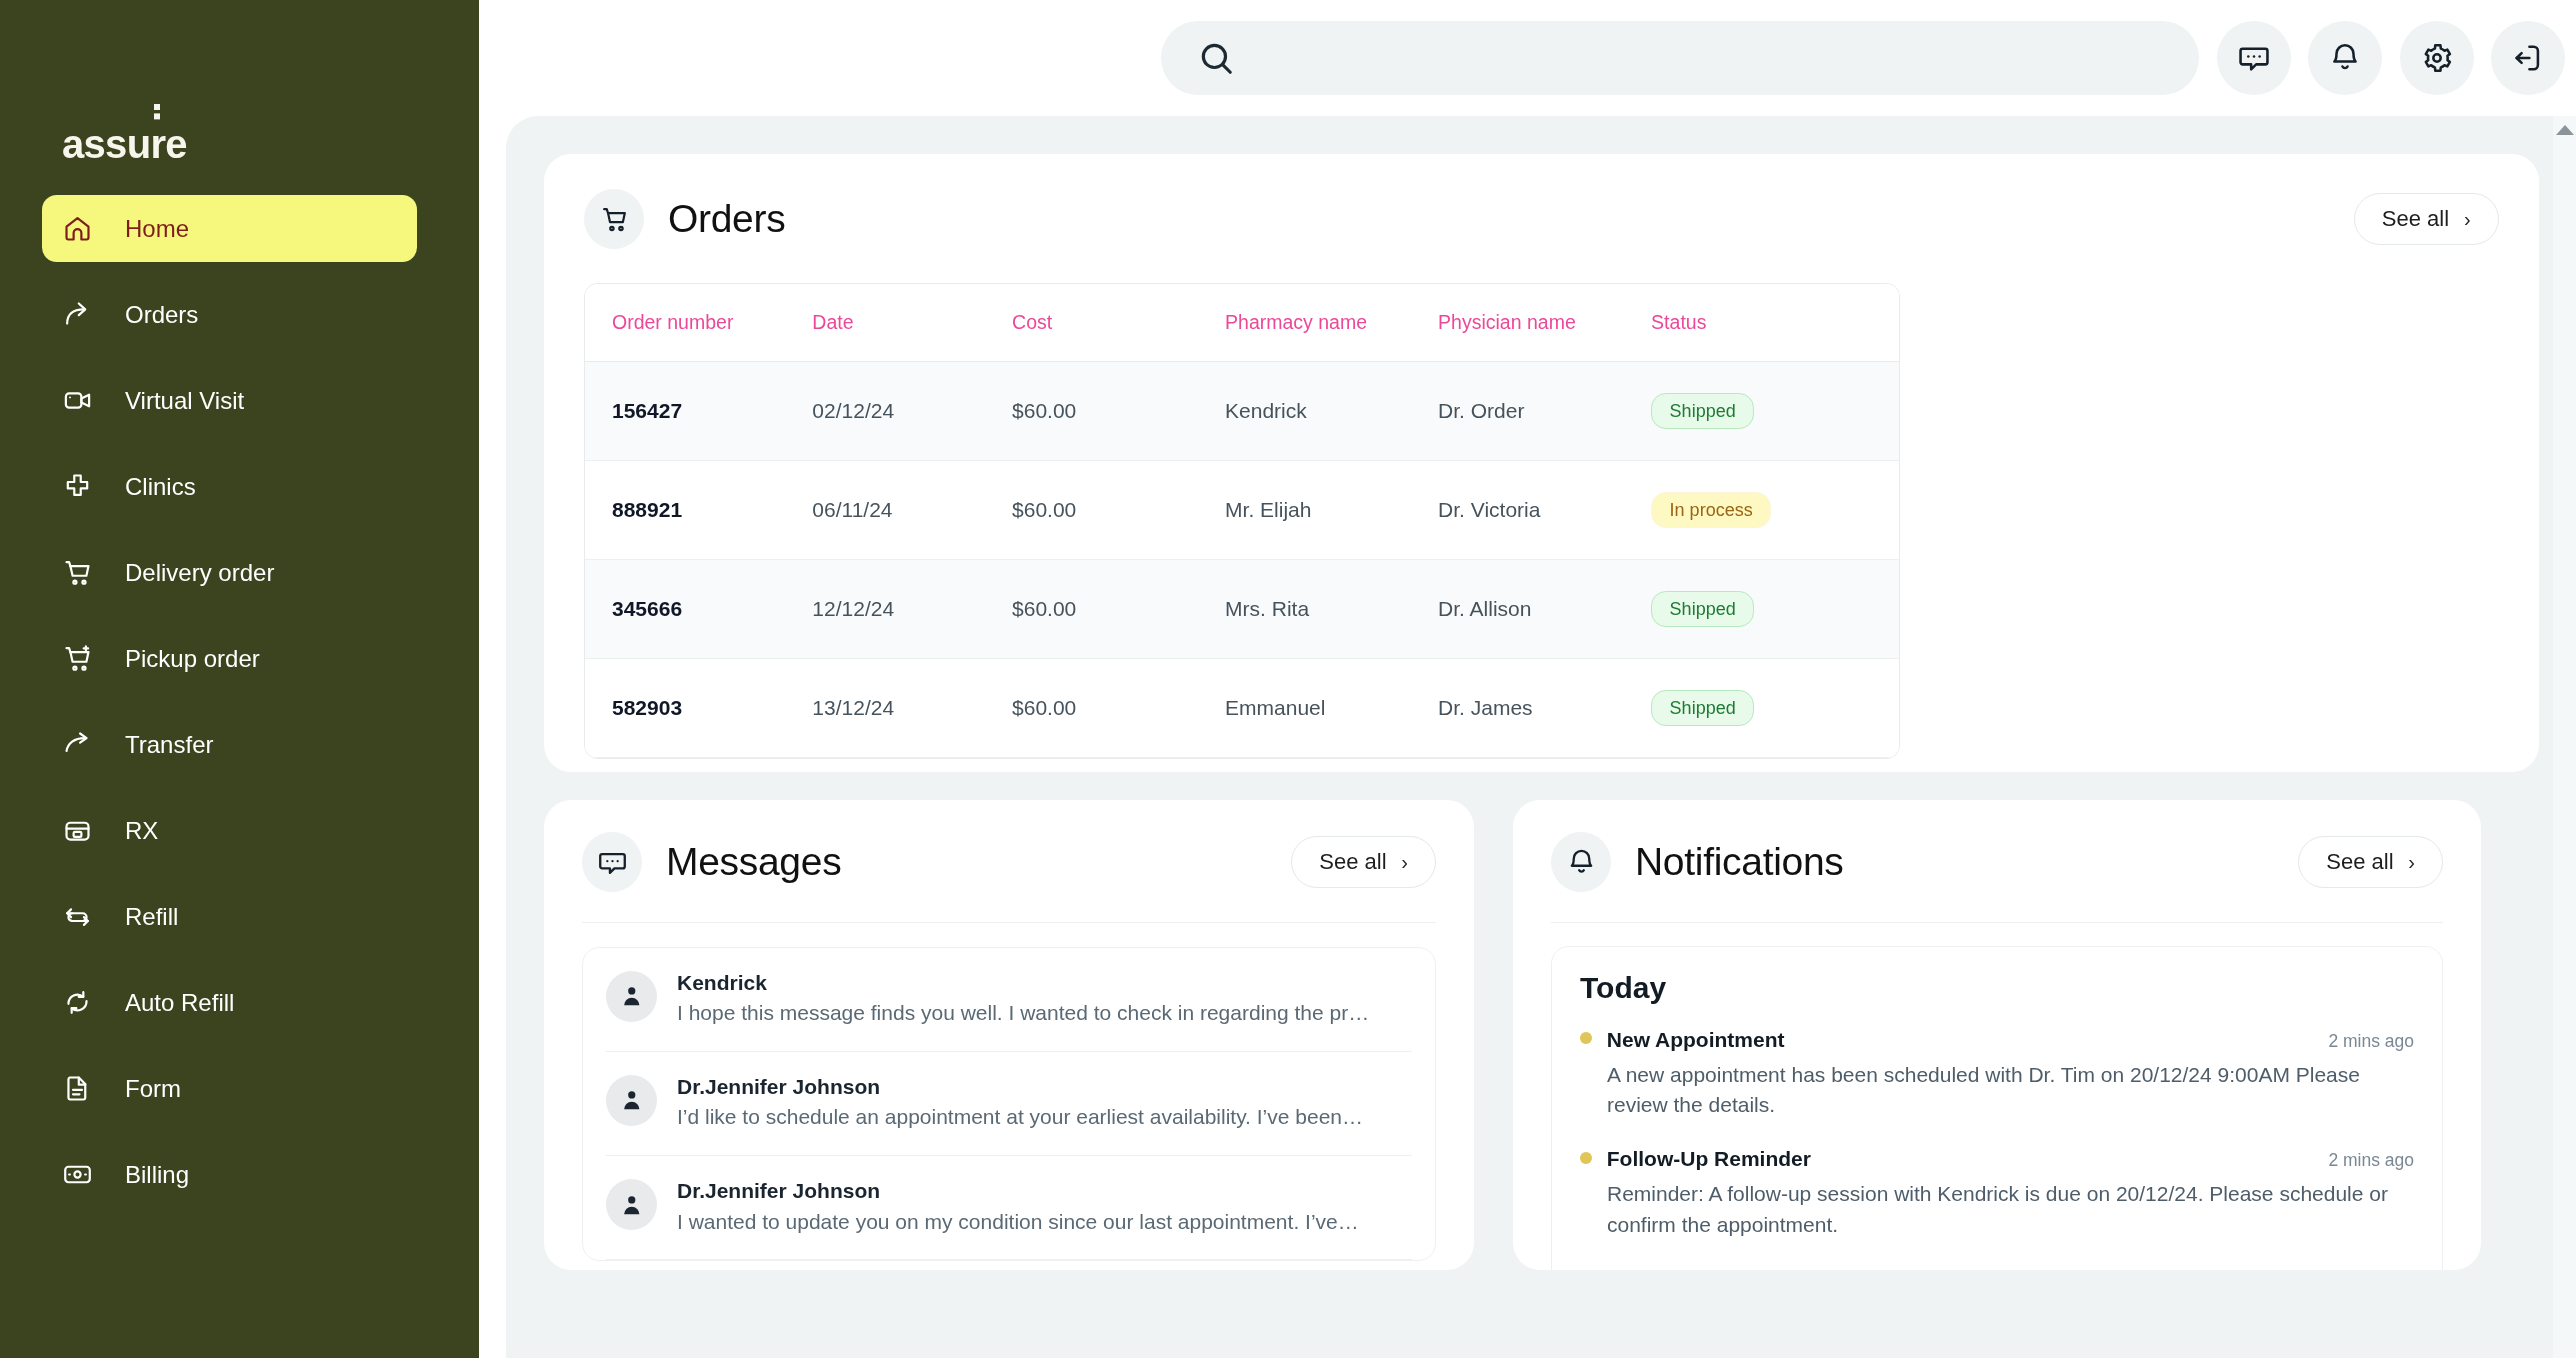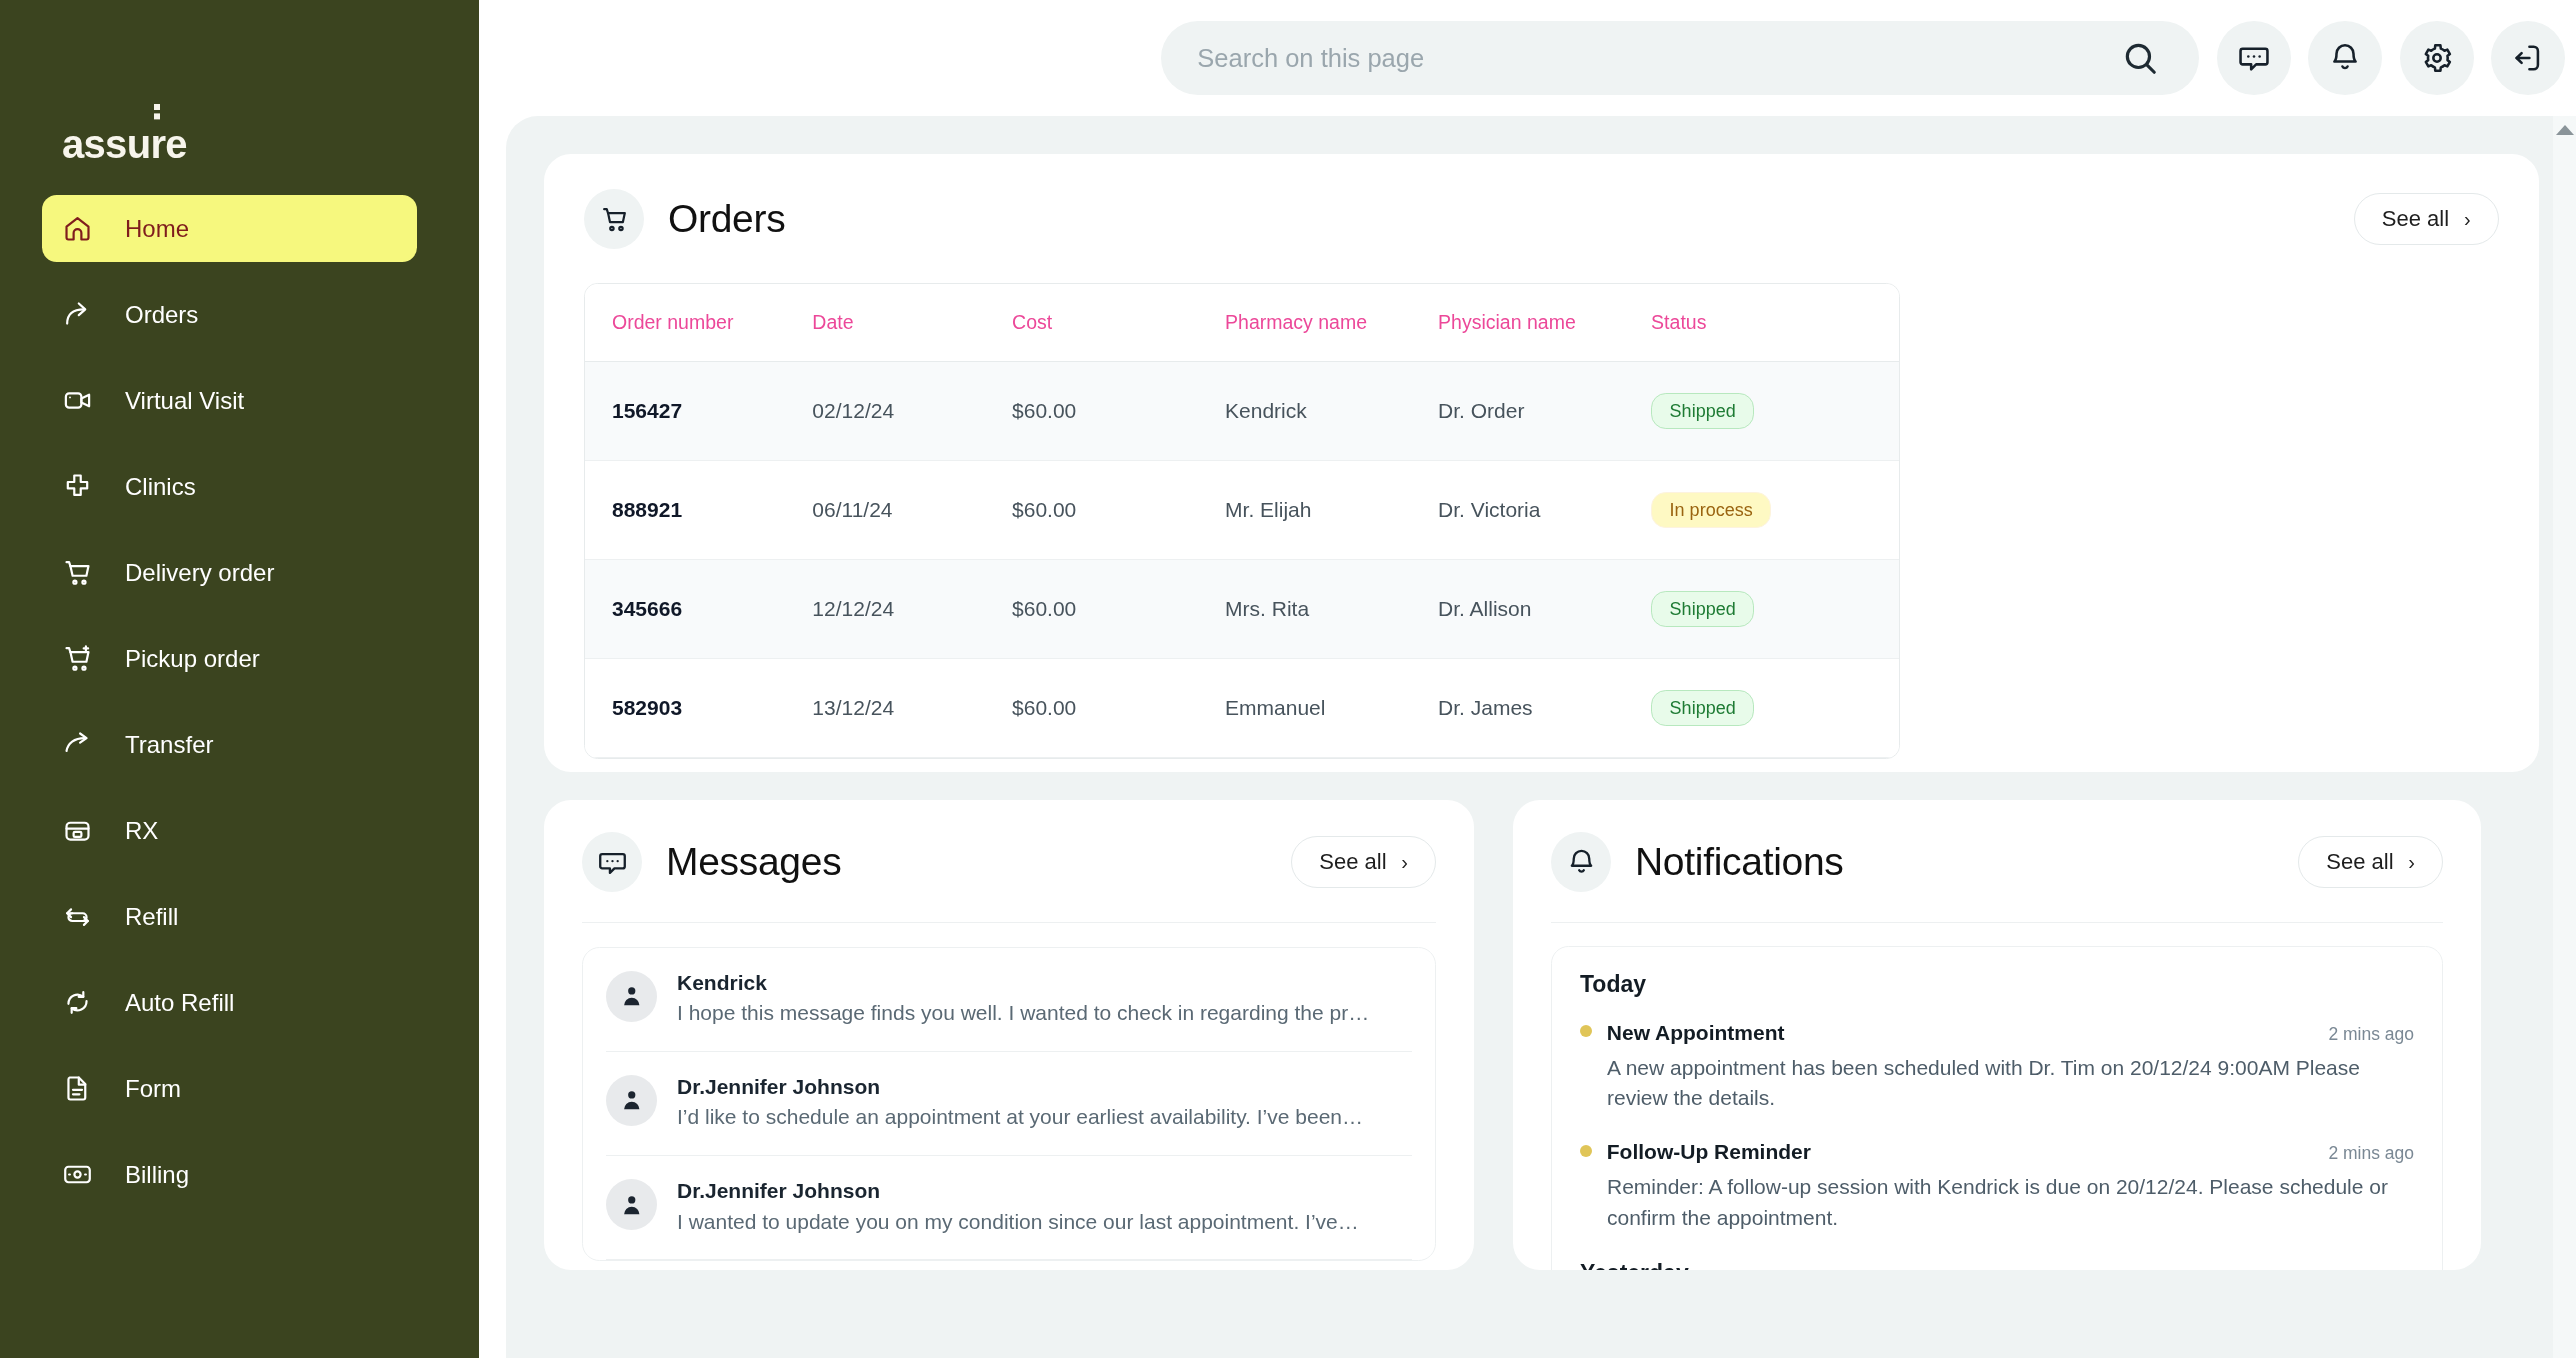--- a/index.html
+++ b/index.html
@@ -243,21 +243,21 @@
     font-size: 21px; color: #5A6974;
     white-space: nowrap; overflow: hidden; text-overflow: ellipsis;
   }
 
   .notif-inner {
     margin-top: 23px;
     border: 0.7px solid #EDF0F1;
     border-radius: 17.5px;
     padding: 24px 28px 0 28px;
   }
-  .notif-daylabel { font-size: 23px; font-weight: 700; color: #131C24; margin-bottom: 23px; }
+  .notif-daylabel { font-size: 30px; font-weight: 700; color: #131C24; margin-bottom: 23px; }
   .notif-item { margin-bottom: 27px; }
   .notif-top { display: flex; align-items: baseline; gap: 14.8px; }
   .dot { width: 12px; height: 12px; border-radius: 50%; background: #E0C558; flex: 0 0 12px; position: relative; top: -2.7px; }
   .notif-title { font-size: 21px; font-weight: 700; color: #131C24; flex: 1; }
   .notif-time { font-size: 17.5px; color: #7A8894; white-space: nowrap; }
   .notif-text { font-size: 21px; color: #4E5D69; line-height: 1.45; margin-top: 8px; margin-left: 27px; }
 
   
   .scrollbar {
     position: absolute;
@@ -408,21 +408,20 @@
         </span>
         <span>Billing</span>
       </div>
     </nav>
 </aside>
 
 <main class="main">
 
   <header class="topbar">
     <div class="searchbar">
-      <input type="text" placeholder="Search on this page" style="">
       <span class="search-btn">
         <svg viewBox="0 0 24 24" fill="none" stroke="#1E2A32" stroke-width="2" stroke-linecap="round">
           <circle cx="11" cy="11" r="7"></circle>
             <line x1="16.5" y1="16.5" x2="21" y2="21"></line>
         </svg>
       </span>
     </div>
 
     <div class="icon-btn">
       <span>

